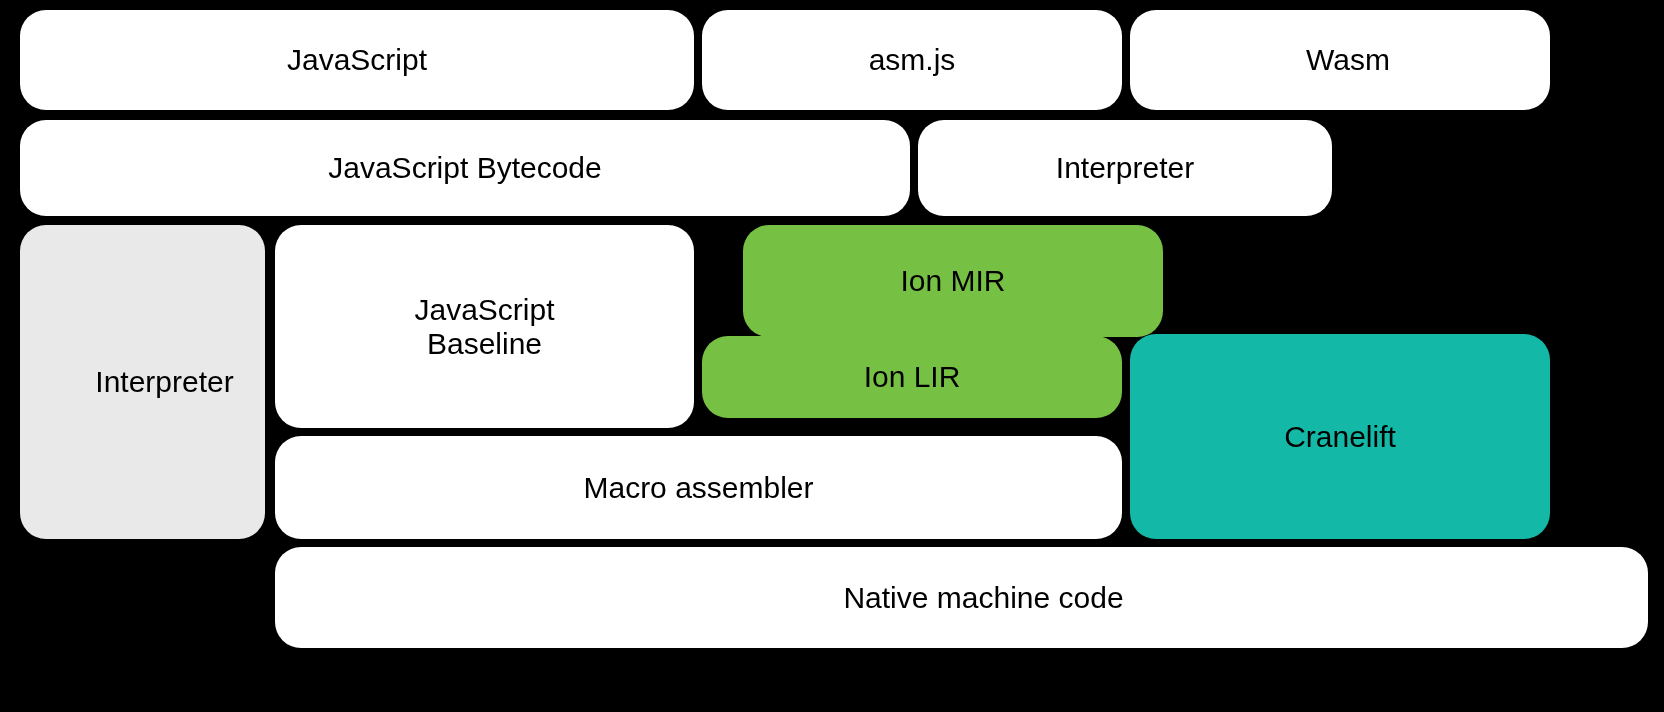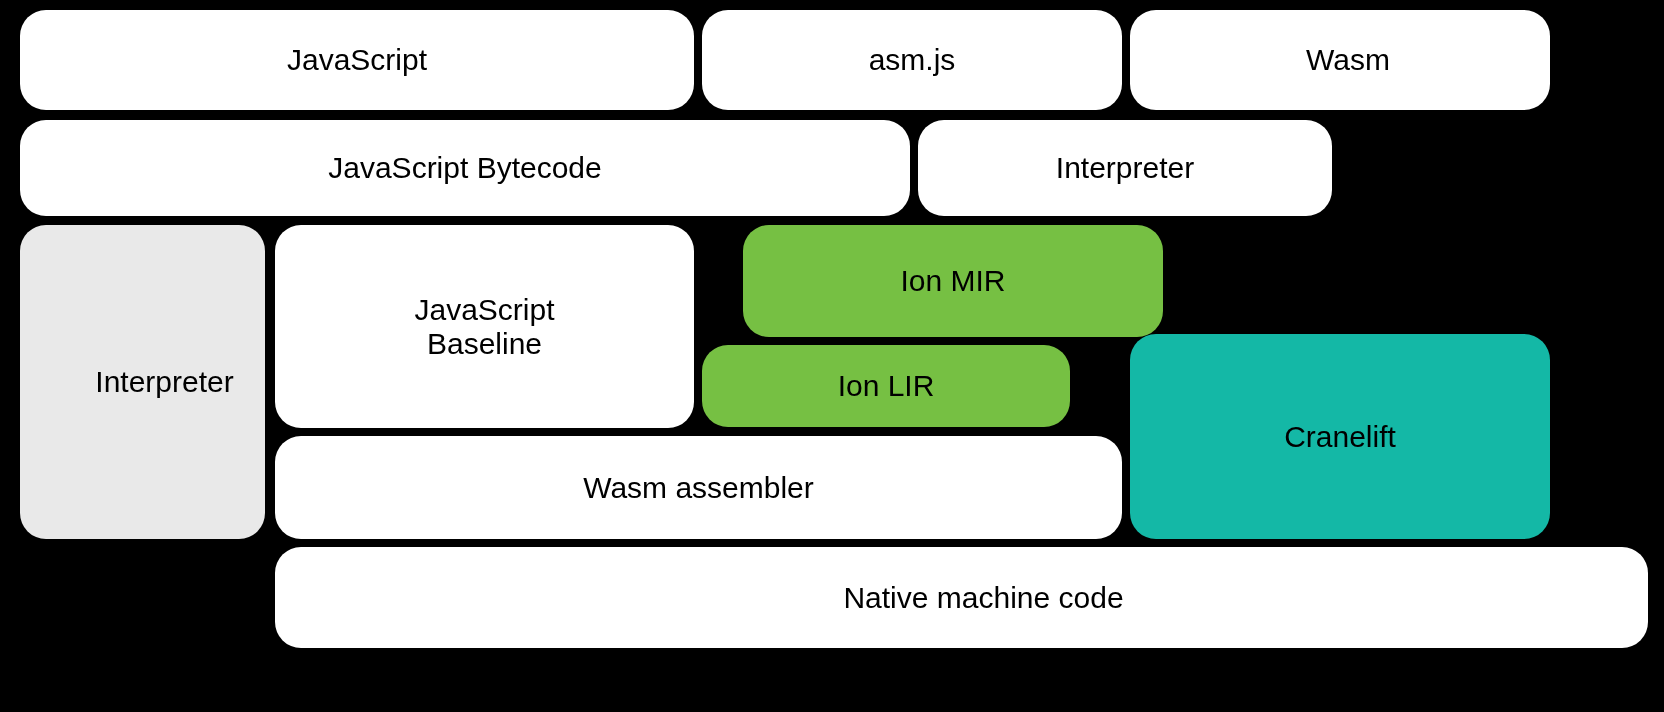--- a/index.html
+++ b/index.html
@@ -44,17 +44,17 @@
 <div id="stage" style="background: rgb(0, 0, 0);">
     <div class="node fill-white" style="left: 20px; top: 10px; width: 674px; height: 100px; background: rgb(255, 255, 255); color: rgb(0, 0, 0);">JavaScript</div>
     <div class="node fill-white" style="left: 702px; top: 10px; width: 420px; height: 100px; background: rgb(255, 255, 255); color: rgb(0, 0, 0);">asm.js</div>
     <div class="node fill-white" style="left: 1130px; top: 10px; width: 420px; height: 100px; background: rgb(255, 255, 255); color: rgb(0, 0, 0); padding-left: 16px;">Wasm</div>
     <div class="node fill-white" style="left: 20px; top: 120px; width: 890px; height: 96px; background: rgb(255, 255, 255); color: rgb(0, 0, 0);">JavaScript Bytecode</div>
     <div class="node fill-white" style="left: 918px; top: 120px; width: 414px; height: 96px; background: rgb(255, 255, 255); color: rgb(0, 0, 0);">Interpreter</div>
     <div class="node fill-gray" style="left: 20px; top: 225px; width: 245px; height: 314px; background: rgb(233, 233, 233); color: rgb(0, 0, 0);">Interpreter</div>
     <div class="node fill-white" style="left: 275px; top: 225px; width: 419px; height: 203px; background: rgb(255, 255, 255); color: rgb(0, 0, 0);">JavaScript
 Baseline</div>
     <div class="node fill-green" style="left: 702px; top: 225px; width: 420px; height: 112px; background: rgb(118, 192, 67); color: rgb(0, 0, 0); margin-left: 41px;">Ion MIR</div>
-    <div class="node fill-green" style="left: 702px; top: 345px; width: 368px; height: 82px; background: rgb(118, 192, 67); color: rgb(0, 0, 0);">Ion LIR</div>
-    <div class="node fill-white" style="left: 275px; top: 436px; width: 847px; height: 103px; background: rgb(255, 255, 255); color: rgb(0, 0, 0);">Wasm assembler</div>
+    <div class="node fill-green" style="left: 702px; top: 336px; width: 420px; height: 82px; background: rgb(118, 192, 67); color: rgb(0, 0, 0);">Ion LIR</div>
+    <div class="node fill-white" style="left: 275px; top: 436px; width: 847px; height: 103px; background: rgb(255, 255, 255); color: rgb(0, 0, 0);">Macro assembler</div>
     <div class="node fill-pink" style="left: 1130px; top: 334px; width: 420px; height: 205px; background: #14b8a6; color: rgb(0, 0, 0);">Cranelift</div>
     <div class="node fill-white" style="left: 275px; top: 547px; width: 1373px; height: 101px; background: rgb(255, 255, 255); color: rgb(0, 0, 0); padding-left: 44px;">Native machine code</div>
   </div>
 
 </body></html>

